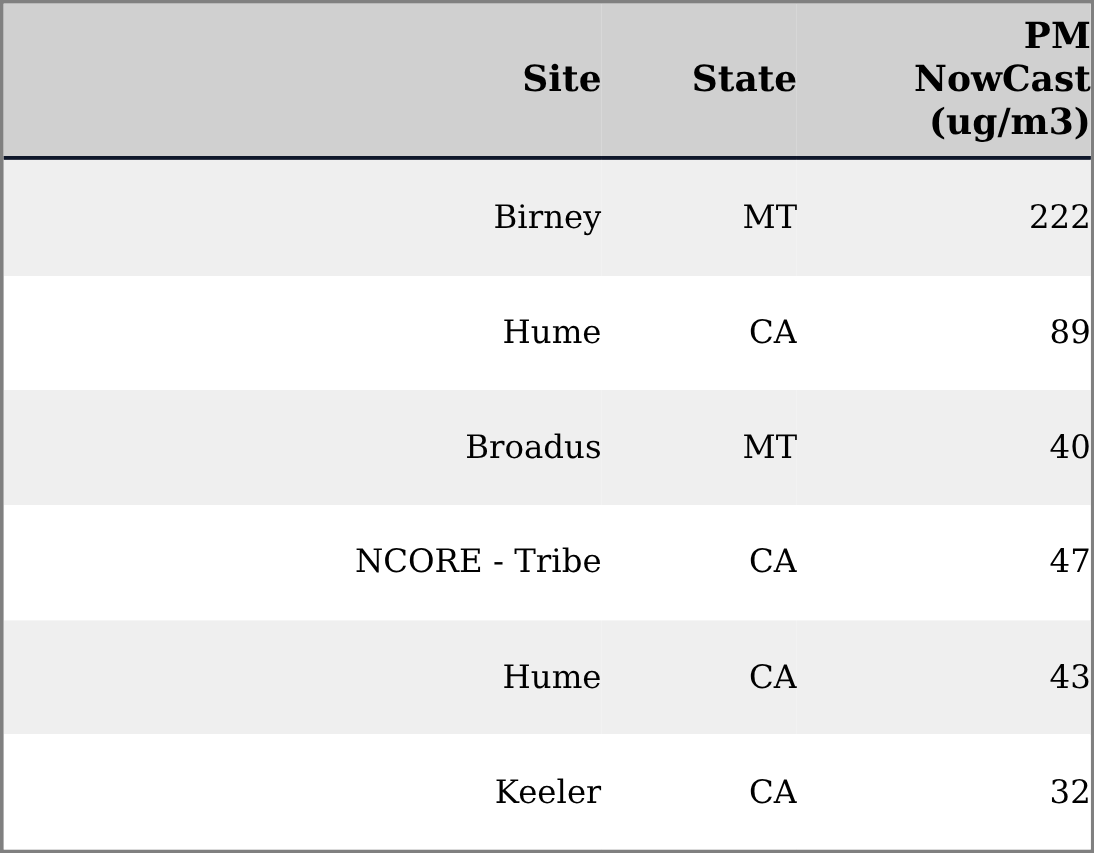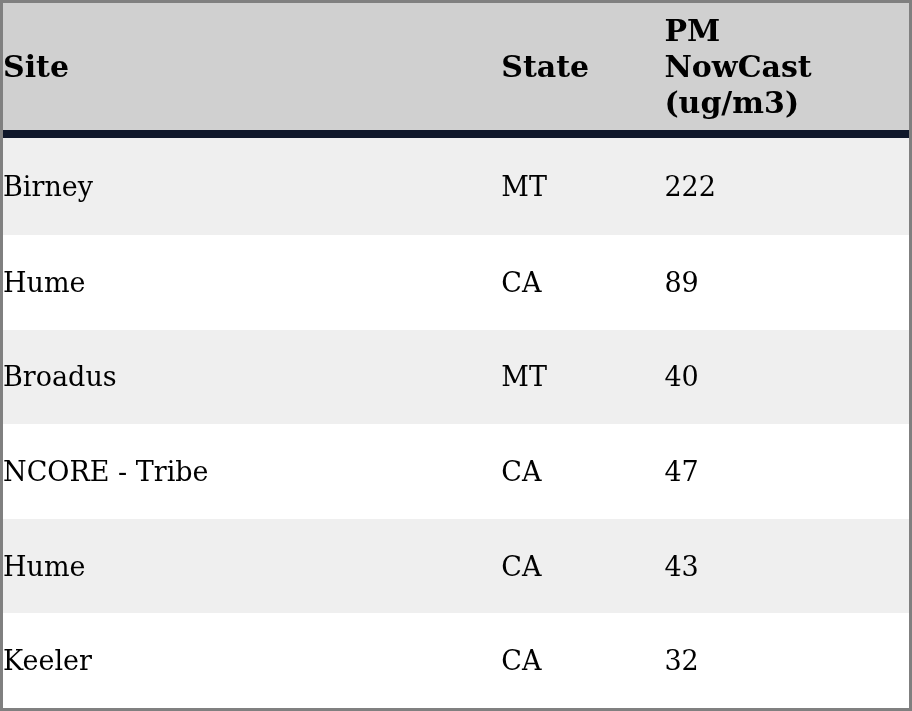--- a/index.html
+++ b/index.html
@@ -22,37 +22,37 @@
     table-layout: fixed;
     font-family: "DejaVu Serif", "Liberation Serif", serif;
     color: #000000;
   }
   col.col-site  { width: 55%; }
   col.col-state { width: 18%; }
   col.col-pm    { width: 27%; }
 
   thead th {
     background: #d0d0d0;
-    border-bottom: 8px solid #0f172a;
+    border-bottom: 3px solid #0f172a;
     height: 127px;
     font-size: 30px;
     font-weight: bold;
-    text-align: left;
+    text-align: right;
     vertical-align: middle;
     line-height: 1.2;
     padding: 0;
   }
   thead th.pm-header {
     white-space: pre-line;
   }
   tbody td {
     height: 57.5px;
     font-size: 27px;
     font-weight: normal;
-    text-align: left;
+    text-align: right;
     vertical-align: middle;
     padding: 0;
     overflow: hidden;
   }
   tbody tr:nth-child(odd)  { background: #efefef; }
   tbody tr:nth-child(even) { background: #ffffff; }
 </style>
 </head>
 <body>
 

